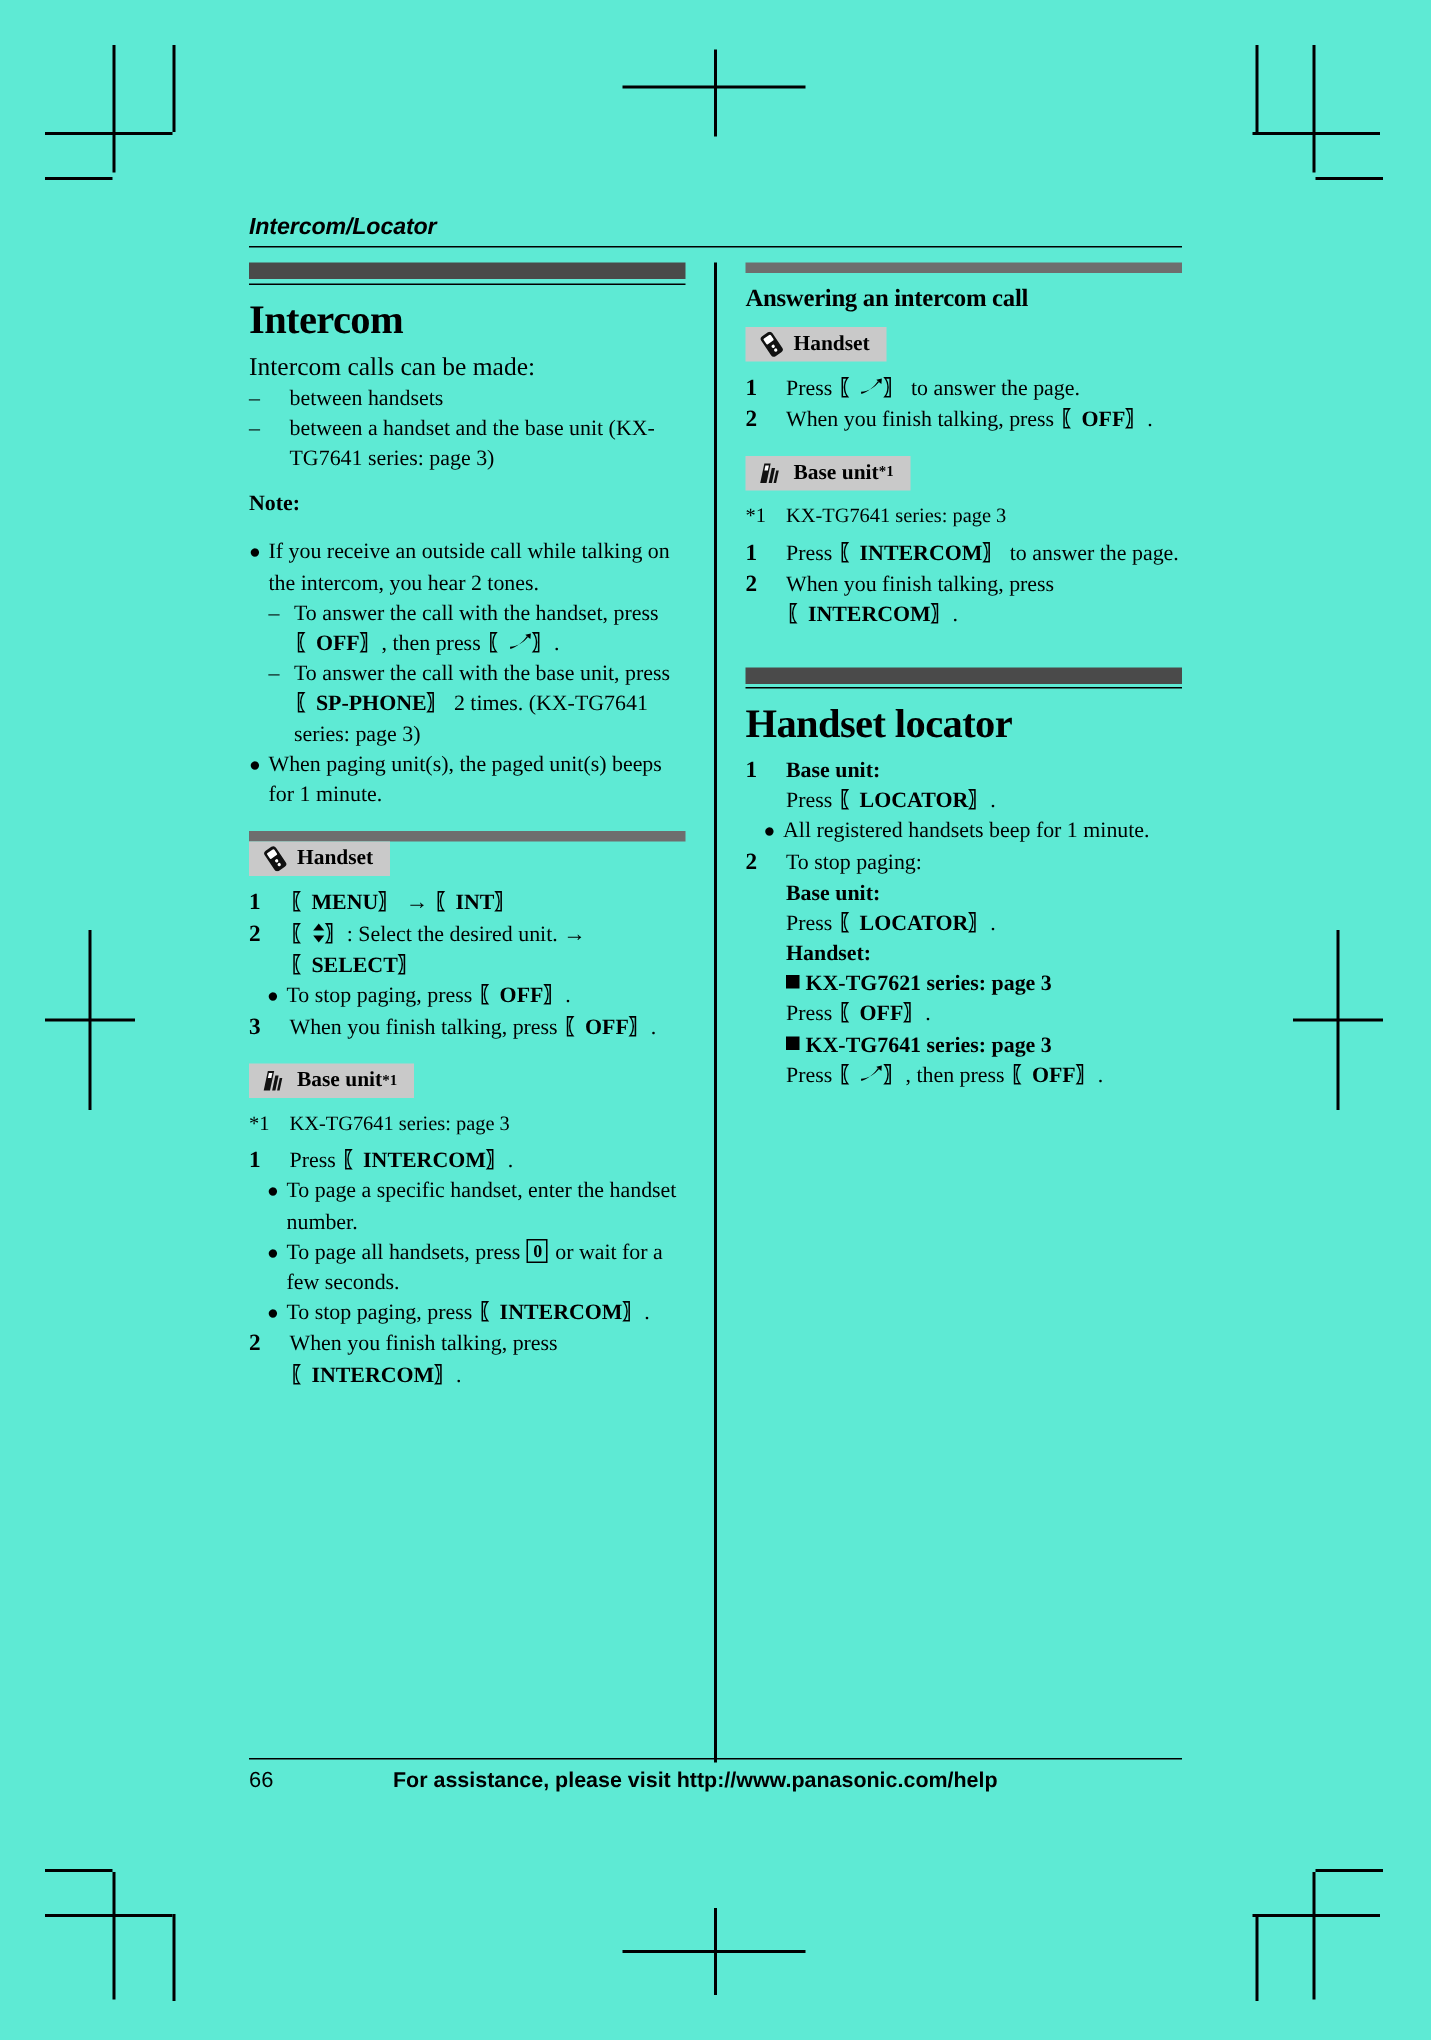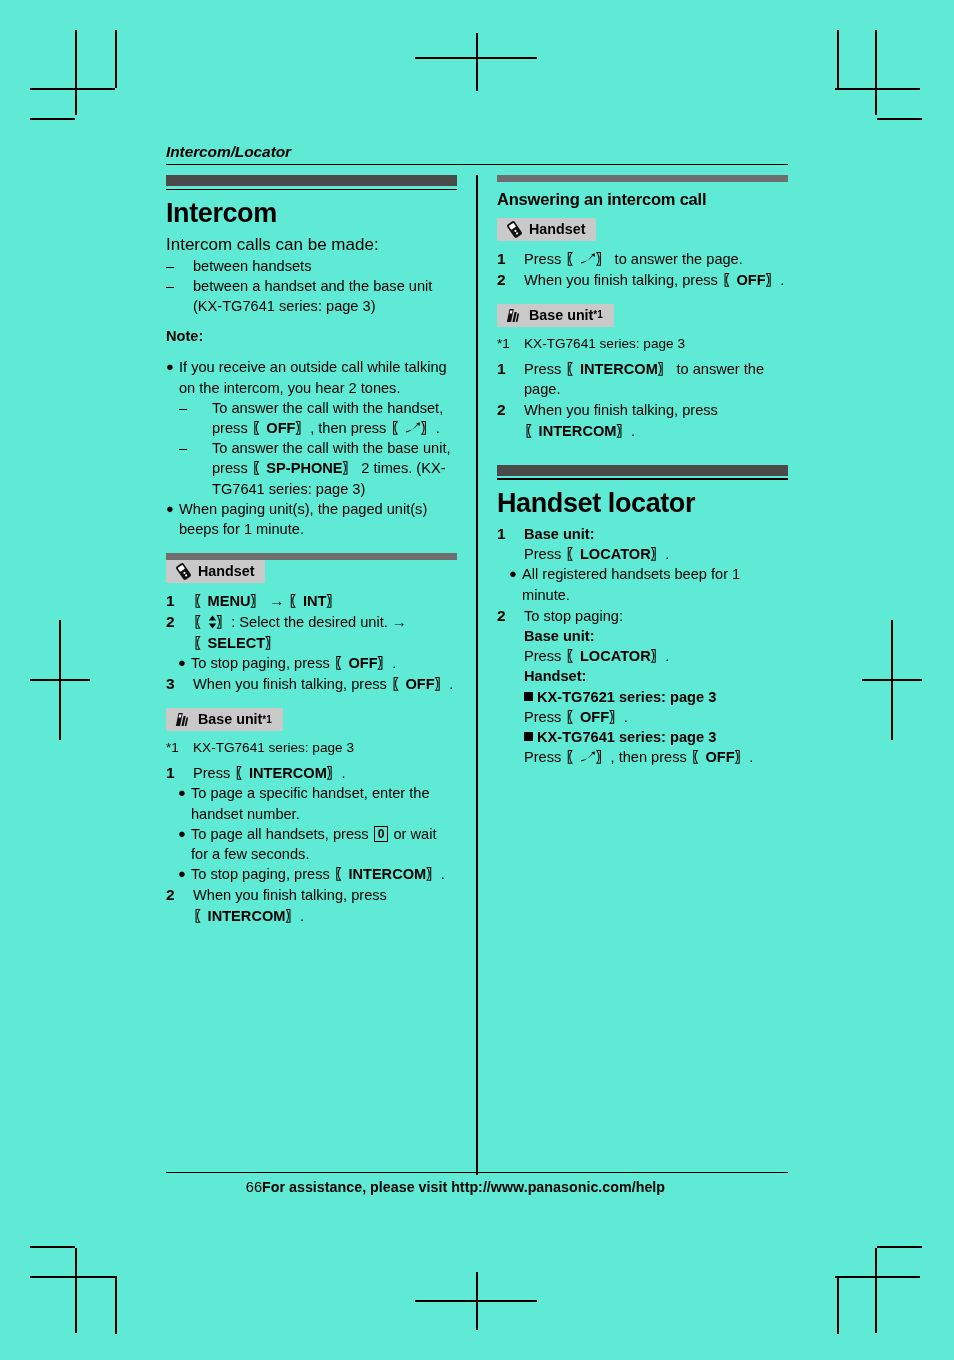--- a/index.html
+++ b/index.html
@@ -51,20 +51,21 @@
 
   
   .cols {
     position: relative;
     display: flex;
     width: 622px;
   }
   .col {
     width: 291px;
     flex: 0 0 291px;
+    font-family: Liberation Serif, serif;
   }
   .col-gap { flex: 0 0 40px; position: relative; }
   .col-divider {
     position: absolute;
     left: 19px;
     top: 0px;
     width: 2px;
     height: 1000px;
     background: #000;
   }
@@ -134,21 +135,21 @@
   .bulrow .mark { flex: 0 0 13px; font-size: 13px; line-height: 20.2px; }
   .bulrow .txt { flex: 1; }
 
   .subdash {
     display: flex;
     font-size: 14.6px;
     line-height: 20.2px;
     margin-left: 13px;
   }
   .subdash .mark { flex: 0 0 17px; }
-  .subdash .txt { flex: 1; margin-left: 16px; }
+  .subdash .txt { flex: 1; }
 
   
   .steprow {
     display: flex;
     font-size: 14.6px;
     line-height: 20.2px;
     margin-top: 1px;
   }
   .steprow .num {
     flex: 0 0 27px;
@@ -254,21 +255,20 @@
   }
   #footer .frule {
     height: 1.4px;
     background: #000;
     margin-bottom: 6px;
   }
   #footer .frow {
     display: flex;
     align-items: baseline;
     font-size: 14.6px;
-    text-align: right;
   }
   #footer .pageno { width: 96px; }
   #footer .fassist { font-weight: bold; font-size: 14.3px; }
 </style>
 </head>
 <body>
 
 <div id="page">
 
   <div class="regmark rv" style="left:75px;  top:30px;  height:85px;"></div>

